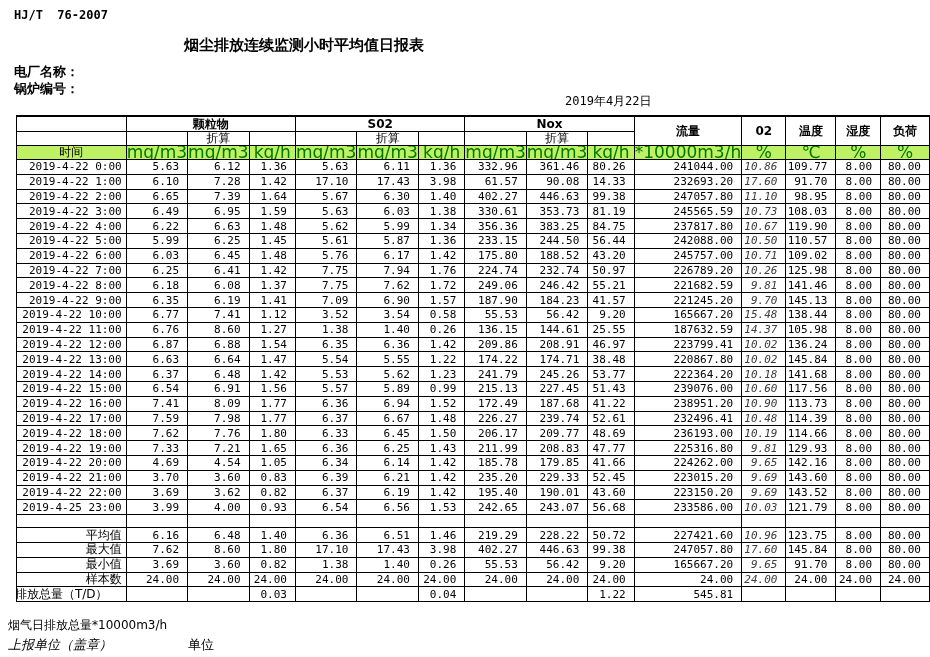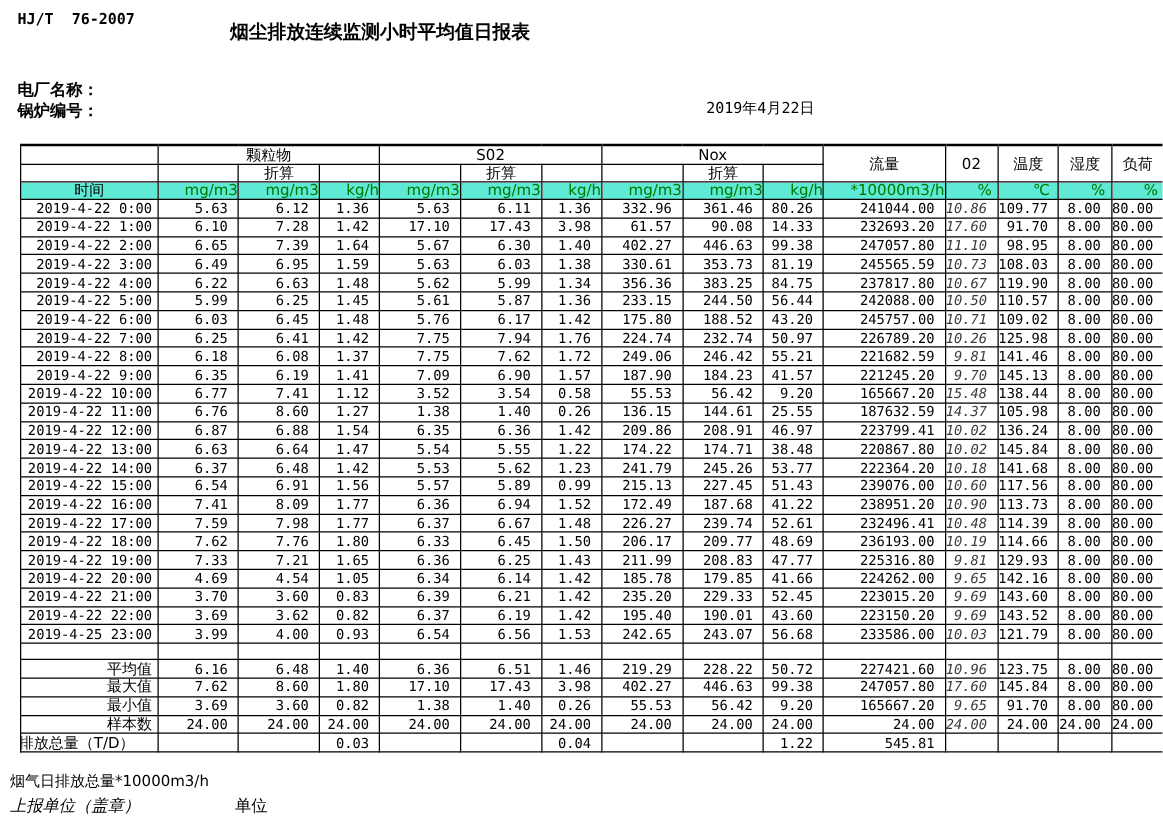--- a/index.html
+++ b/index.html
@@ -1,38 +1,38 @@
 <!DOCTYPE html>
 <html><head>
 <meta charset="utf-8">
 <style>
   html,body{margin:0;padding:0;background:#fff;}
   body{width:930px;height:657px;position:relative;color:#000;
        font-family:"DejaVu Sans","Liberation Sans",sans-serif;}
   .abs{position:absolute;}
   .std{left:14px;top:8px;font-weight:bold;font-size:12px;white-space:pre;
        font-family:"DejaVu Sans Mono",monospace;}
-  .title{left:0;top:16px;width:608px;text-align:center;font-weight:bold;font-size:15px;}
+  .title{left:0;top:36px;width:608px;text-align:center;font-weight:bold;font-size:15px;}
   .plant{left:14px;top:63px;font-weight:bold;font-size:13px;}
   .boiler{left:14px;top:80px;font-weight:bold;font-size:13px;}
-  .date{left:565px;top:78px;font-size:12px;font-family:"DejaVu Sans Mono",monospace;}
+  .date{left:565px;top:93px;font-size:12px;font-family:"DejaVu Sans Mono",monospace;}
   .footnote{left:8px;top:617px;font-size:12px;}
   .report-unit{left:8px;top:636px;font-size:13px;font-style:italic;}
   .unit{left:188px;top:636px;font-size:13px;}
 
   table{position:absolute;left:16px;top:115px;border-collapse:collapse;
         table-layout:fixed;font-size:11px;}
   td{border:1px solid #000;padding:0;height:13.8px;line-height:13px;
      overflow:hidden;white-space:nowrap;font-family:"DejaVu Sans Mono",monospace;}
   thead td{text-align:center;font-family:"DejaVu Sans","Liberation Sans",sans-serif;
            font-size:12px;}
   thead tr:first-child td{border-top:2px solid #000;}
-  tr.hr1 td{height:14px;} tr.hr2 td{height:12px;} tr.hr3 td{height:13px;}
-  .green{background:#5eead4;}
-  .unit-txt{color:#007700;font-size:12px;padding-left:21px;}
+  tr.hr1 td{height:14px;font-weight:bold;} tr.hr2 td{height:12px;} tr.hr3 td{height:13px;}
+  .green{background:#bef264;}
+  .unit-txt{color:#007700;font-size:17px;}
   td.t{text-align:right;padding-right:4px;}
   td.v{text-align:right;padding-right:8px;}
   td.o2{color:#3d3d3d;font-style:italic;}
   td.lab{text-align:right;padding-right:4px;
          font-family:"DejaVu Sans","Liberation Sans",sans-serif;font-size:12px;}
   td.lab.left{text-align:left;}
   td.lab.left span{position:relative;left:-14px;}
   tr.sp td{height:12px;}
 </style>
 </head>

